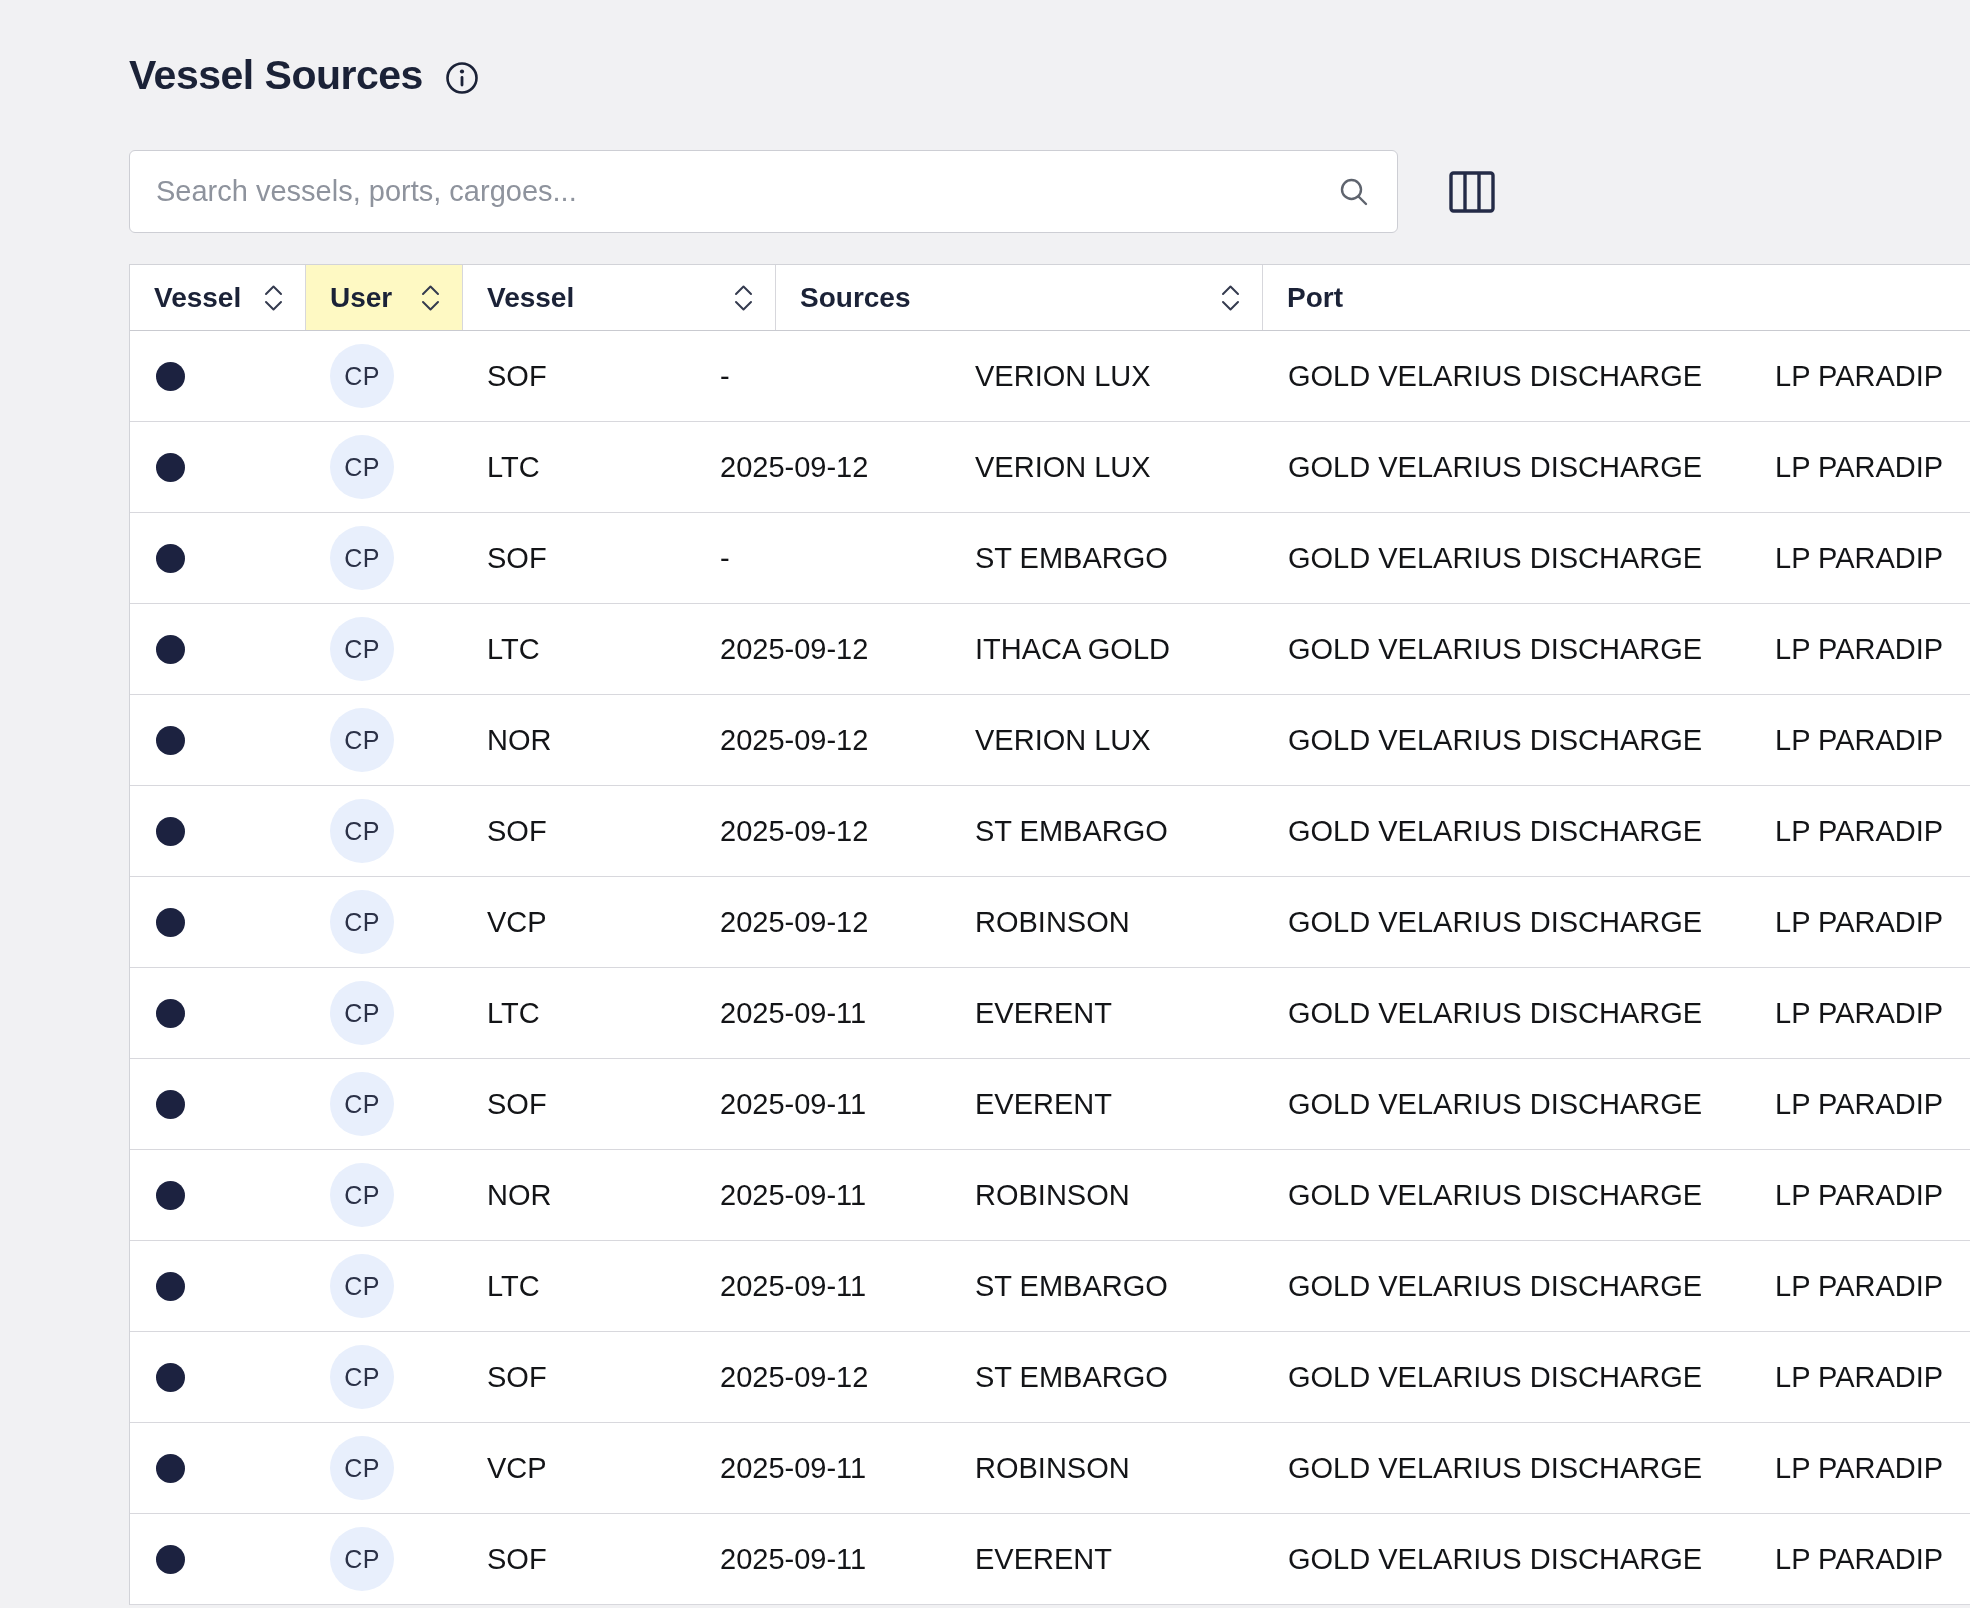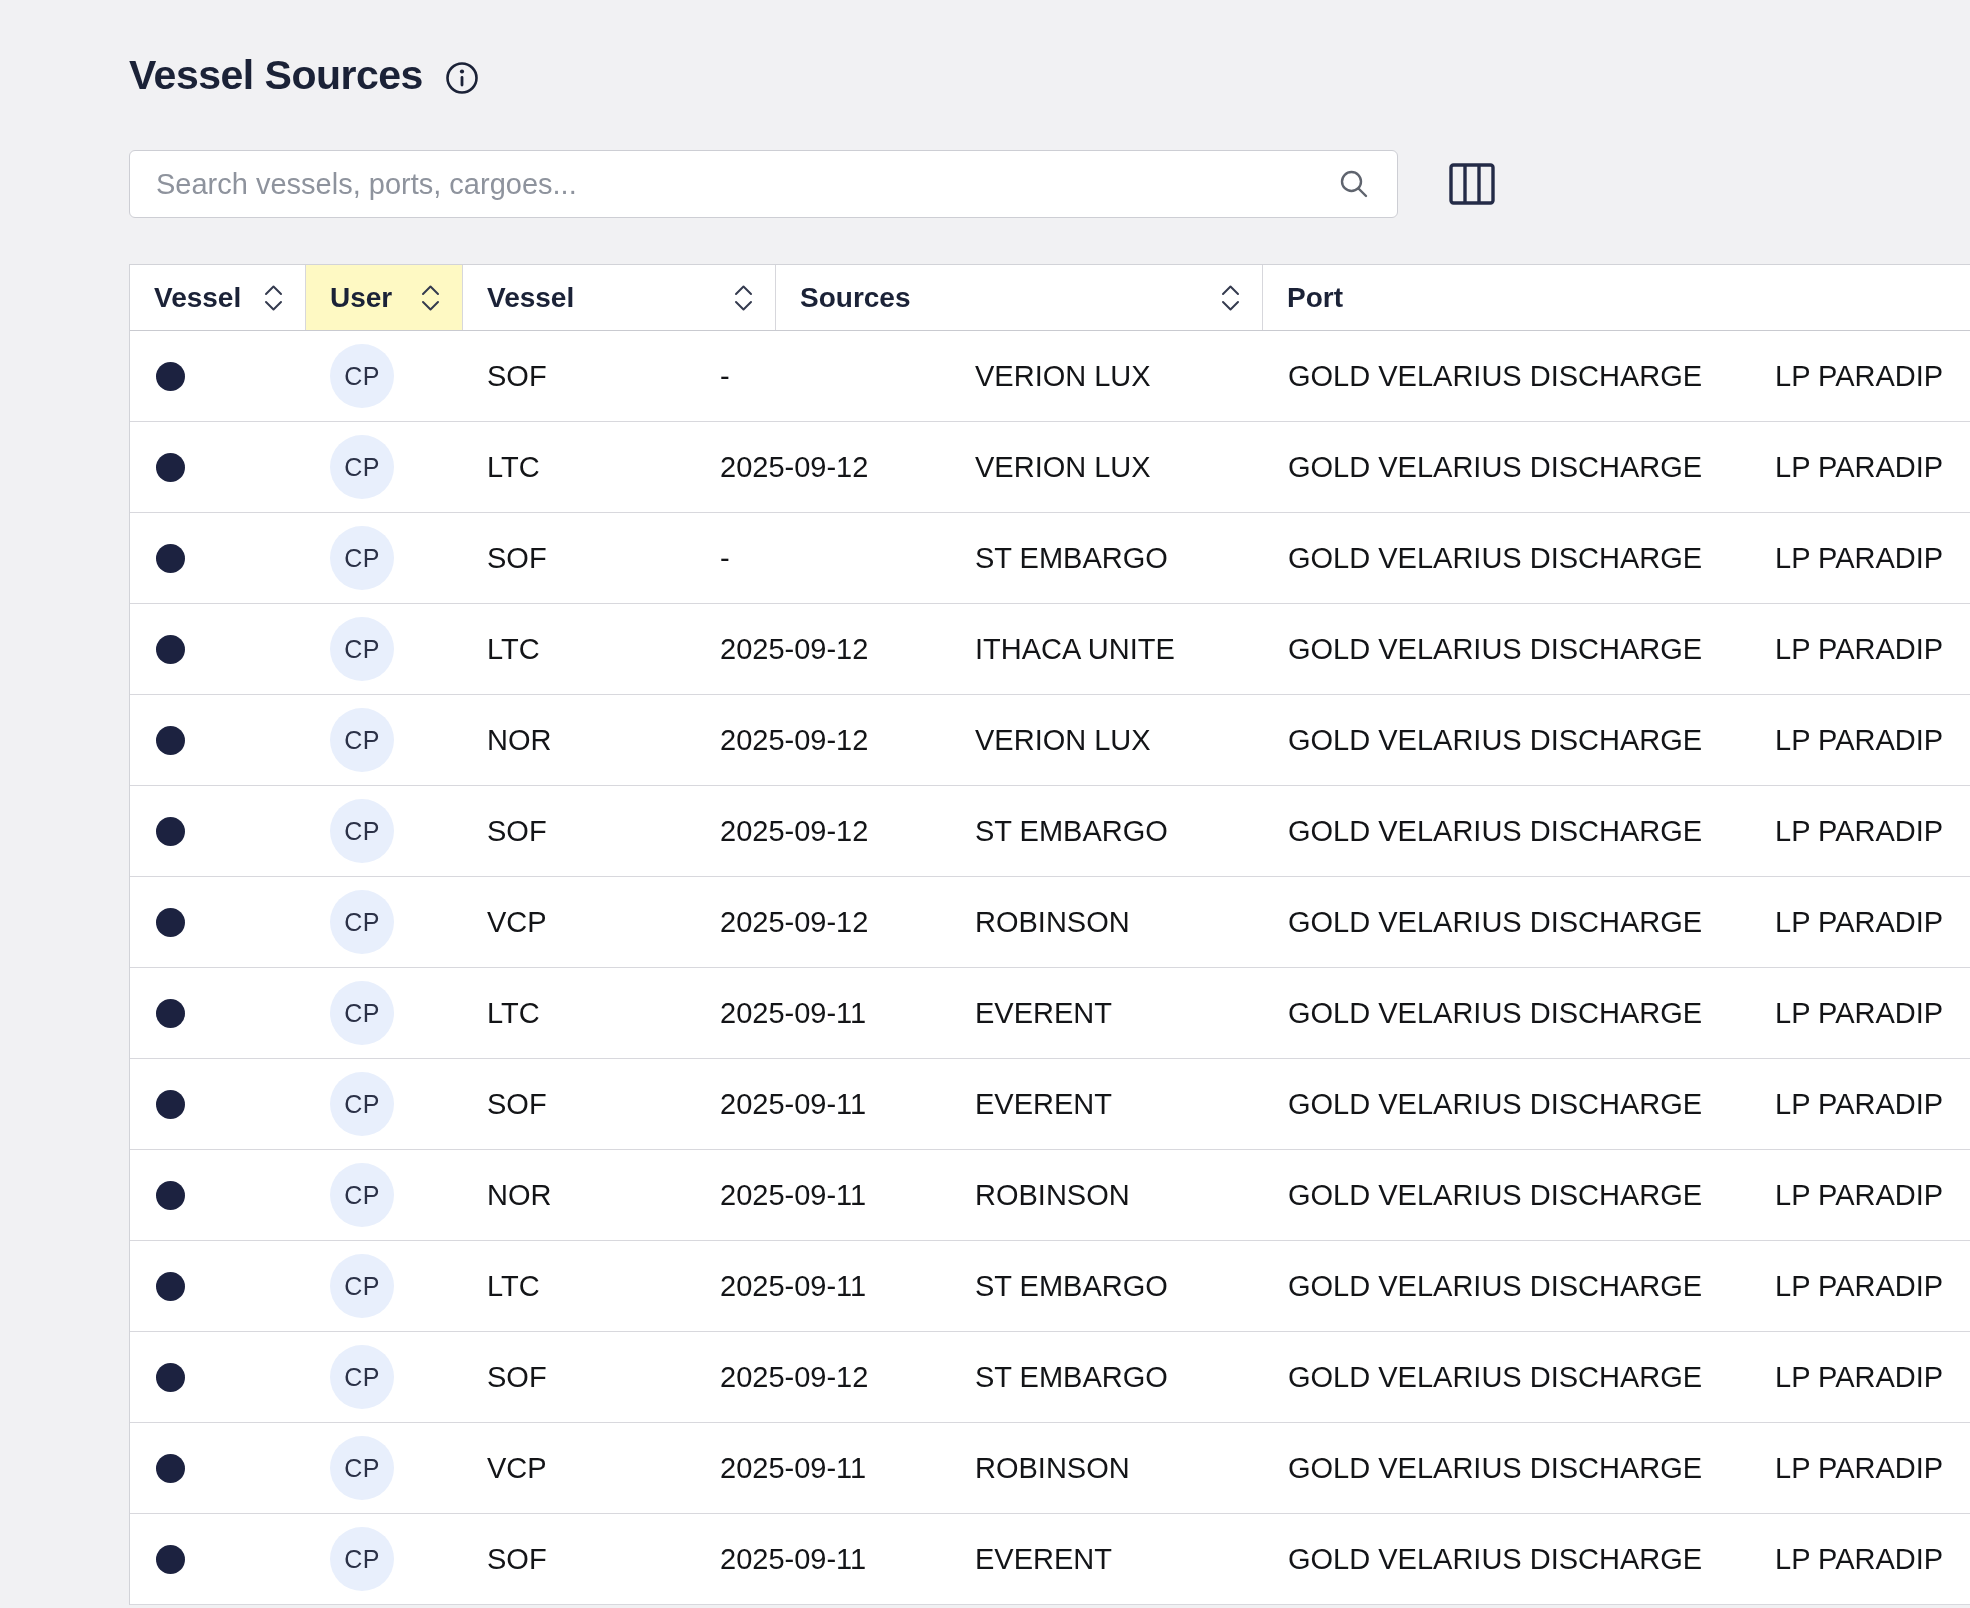--- a/index.html
+++ b/index.html
@@ -21,21 +21,21 @@
     letter-spacing: -0.5px;
   }
   .info-icon { display: inline-flex; margin-top: 4px; }
 
   
   .search-row {
     position: absolute; top: 150px; left: 0;
     display: flex; align-items: center;
   }
   .search-box {
-    width: 1269px; height: 68px;
+    width: 1269px; height: 83px;
     background: #ffffff;
     border: 1px solid #cdced4;
     border-radius: 6px;
     display: flex; align-items: center;
     padding: 0 26px;
   }
   .search-input {
     flex: 1; border: none; outline: none;
     font-size: 29px; color: #131417;
     font-family: "Liberation Sans", sans-serif;
@@ -214,21 +214,21 @@
         </div>
         <div class="tr">
           <div class="td" style="width: 176px;">
             <span class="status-dot"></span>
           </div>
           <div class="td" style="width: 157px;">
             <span class="user-badge">CP</span>
           </div>
           <div class="td" style="width: 233px;">LTC</div>
           <div class="td" style="width: 255px;">2025-09-12</div>
-          <div class="td" style="width: 313px;">ITHACA UNITE</div>
+          <div class="td" style="width: 313px;">ITHACA GOLD</div>
           <div class="td" style="width: 487px;">GOLD VELARIUS DISCHARGE</div>
           <div class="td" style="width: 330px;">LP PARADIP</div>
         </div>
         <div class="tr">
           <div class="td" style="width: 176px;">
             <span class="status-dot"></span>
           </div>
           <div class="td" style="width: 157px;">
             <span class="user-badge">CP</span>
           </div>

